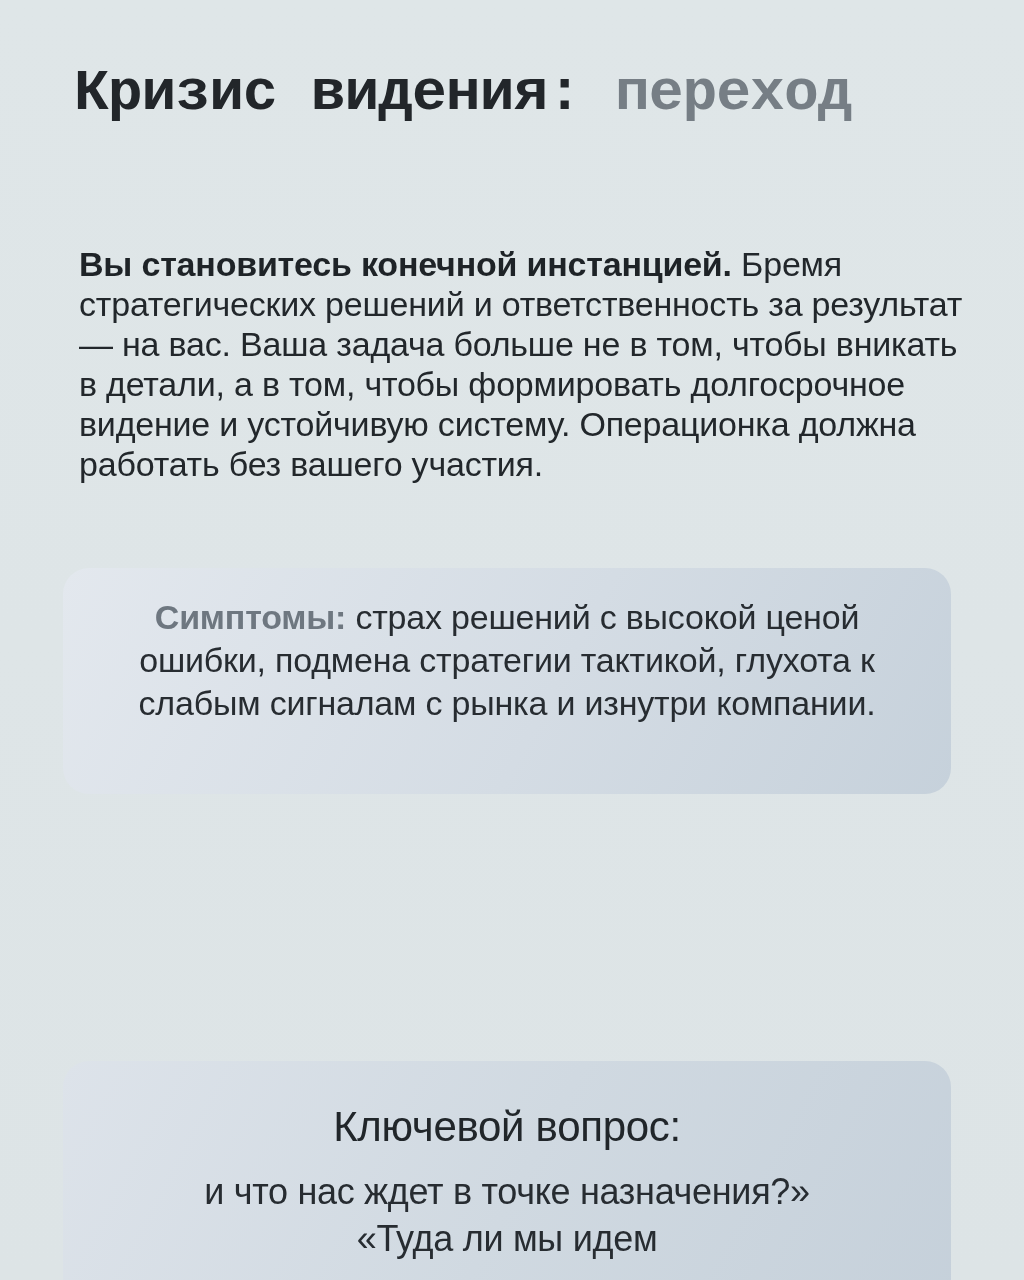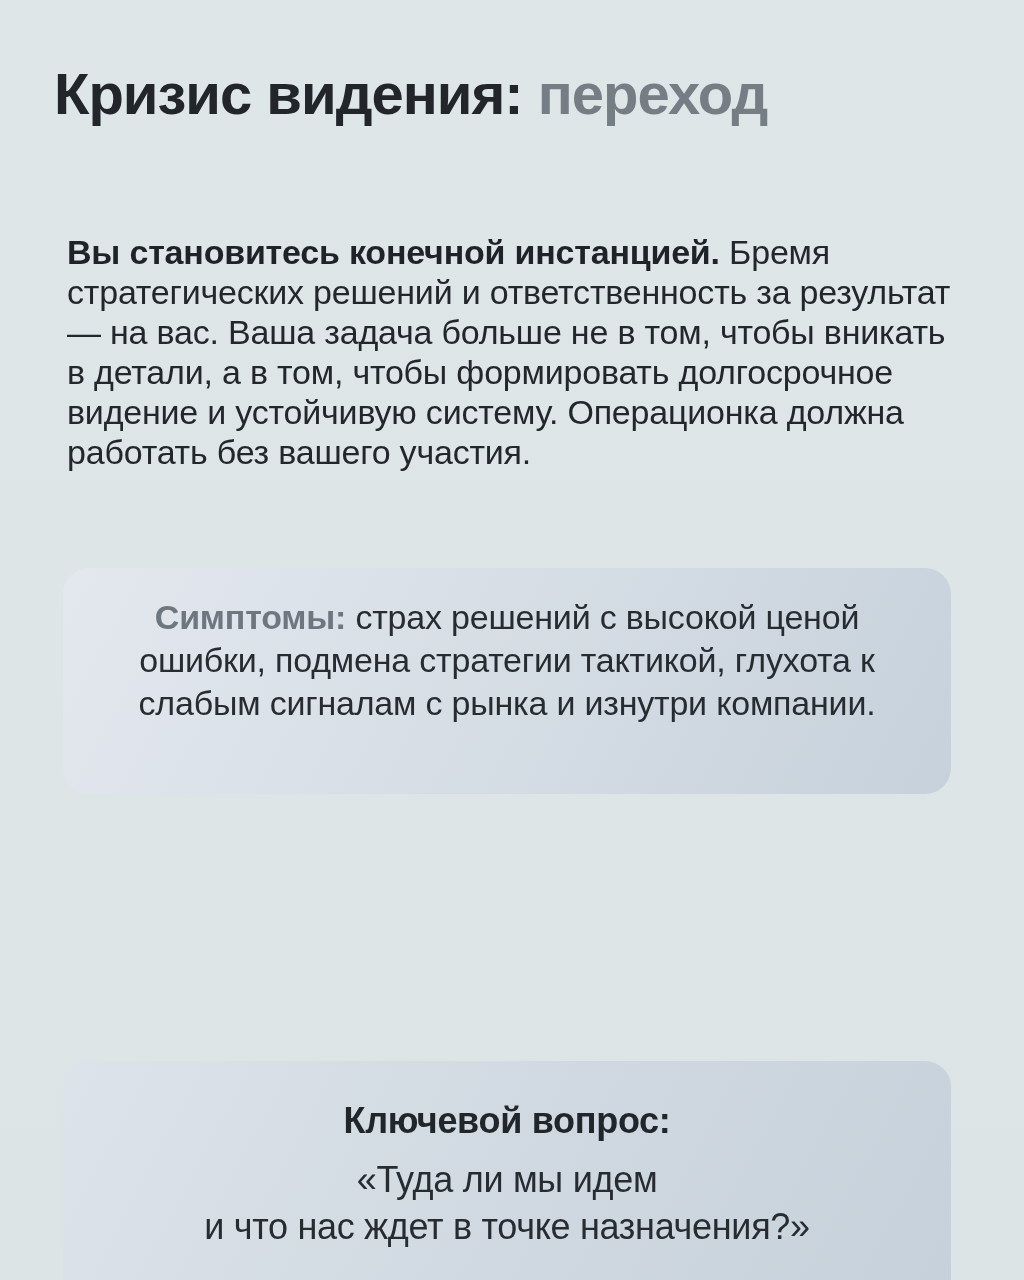--- a/index.html
+++ b/index.html
@@ -8,32 +8,33 @@
     font-family: "Liberation Sans", sans-serif;
     -webkit-font-smoothing: antialiased;
   }
   .canvas {
     position: relative;
     width: 1024px; height: 1280px;
     background: linear-gradient(180deg, #dfe6e8 0%, #dde4e6 100%);
     overflow: hidden;
   }
   .title {
-    position: absolute; left: 54px; top: 59px;
+    position: absolute; left: 74px; top: 59px;
     margin: 0;
     font-size: 58px; line-height: 70px;
     font-weight: 700; letter-spacing: -1px;
     white-space: nowrap;
     color: #22262a;
+    font-family: Liberation Mono, monospace;
   }
   .t-dark { color: #22262a; }
   .t-gray { color: #767e85; }
   .intro {
     position: absolute; left: 63px; top: 228px;
-    width: 884px; margin: 4px;
+    width: 884px; margin: 16px;
     font-size: 34px; line-height: 40px;
     letter-spacing: -0.2px;
     color: #22272b;
   }
   .intro strong { font-weight: 700; color: #1e2327; }
   .card {
     position: absolute; left: 63px;
     width: 888px; box-sizing: border-box;
     border-radius: 26px;
     background: linear-gradient(118deg, #e3e8ee 0%, #d4dce4 55%, #c6d1db 100%);
@@ -50,23 +51,23 @@
     color: #272c31;
   }
   .label-gray { font-weight: 700; color: #6e7780; }
   .question {
     top: 1061px; height: 290px;
     padding: 24px 40px 0 40px;
     text-align: center;
     background: linear-gradient(118deg, #dde3ea 0%, #d0d9e1 50%, #c5d0da 100%);
   }
   .q-label {
-    margin: 12px;
-    font-size: 36px; line-height: 47px;
-    font-weight: 700; color: #21262a;
+    margin: 18px;
+    font-size: 42px; line-height: 47px;
+    font-weight: 400; color: #21262a;
     letter-spacing: -0.3px;
   }
   .q-line {
     margin: 0;
     font-size: 36px; line-height: 47px;
     color: #272c31;
     letter-spacing: -0.3px;
   }
 </style>
 </head>
@@ -77,17 +78,17 @@
   <h1 class="title"><span class="t-dark">Кризис видения:</span><span class="t-gray"> переход</span><br></h1>
 
   <p class="intro"><strong>Вы становитесь конечной инстанцией.</strong><span> Бремя стратегических решений и ответственность за результат — на вас. Ваша задача больше не в том, чтобы вникать в детали, а в том, чтобы формировать долгосрочное видение и устойчивую систему. Операционка должна работать без вашего участия.</span></p>
 
   <section class="card symptoms">
     <p><strong class="label-gray">Симптомы:</strong><span> страх решений с высокой ценой ошибки, подмена стратегии тактикой, глухота к слабым сигналам с рынка и изнутри компании.</span></p>
   </section>
 
   <section class="card question">
     <p class="q-label">Ключевой вопрос:</p>
+    <p class="q-line">и что нас ждет в точке назначения?»</p>
     <p class="q-line">«Туда ли мы идем</p>
-    <p class="q-line">и что нас ждет в точке назначения?»</p>
   </section>
 
 </div>
 
 </body></html>

